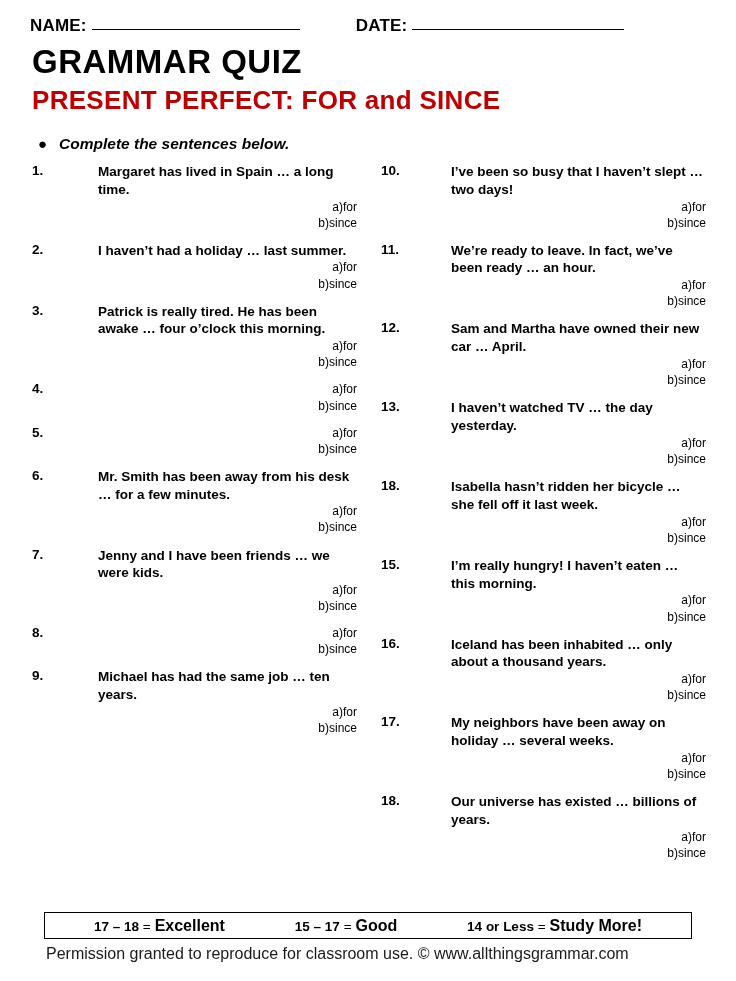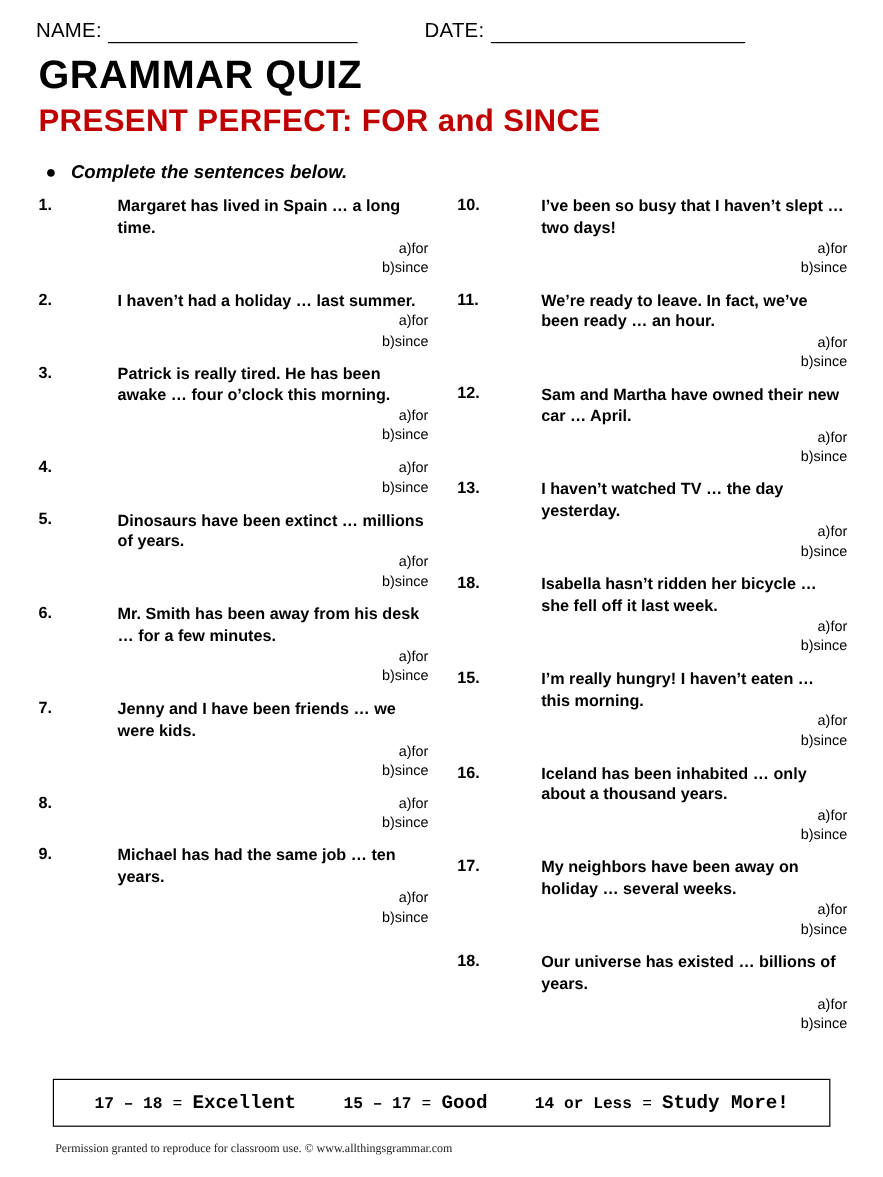--- a/index.html
+++ b/index.html
@@ -19,23 +19,23 @@
     width: 736px;
     height: 981px;
     box-sizing: border-box;
     padding: 10px 30px 0 30px;
     position: relative;
   }
 
   
   .idline {
     display: flex;
-    align-items: flex-end;
+    align-items: flex-start;
     font-size: 17px;
-    font-weight: normal;
+    font-weight: bold;
     letter-spacing: .2px;
     margin-top: 6px;
     margin-bottom: 2px;
   }
   .idline .lbl { white-space: nowrap; }
   .idline .rule {
     border-bottom: 1.6px solid #000;
     height: 13px;
     margin-left: 5px;
   }
@@ -111,43 +111,42 @@
   }
   .opt .ltr { display: inline-block; width: 16px; }
 
   
   .scorebox {
     position: absolute;
     left: 44px;
     right: 44px;
     bottom: 42px;
     border: 1.4px solid #000;
-    height: 40px;
+    height: 27px;
     display: flex;
     align-items: center;
     justify-content: space-around;
     padding: 0 14px;
     box-sizing: border-box;
-    font-family: Liberation Mono, monospace;
   }
   .score-item {
     font-size: 14px;
     font-weight: bold;
     white-space: nowrap;
   }
   .score-item .range { font-weight: bold; font-size: 13.5px; }
   .score-item .eq { font-weight: normal; font-size: 13.5px; }
   .score-item .label { font-size: 16px; font-weight: bold; }
 
   .footer {
     position: absolute;
     left: 46px;
     bottom: 18px;
-    font-family: Liberation Serif, serif;
-    font-size: 10px;
+    font-family: Liberation Sans, sans-serif;
+    font-size: 16px;
     color: #1a1a1a;
   }
 </style>
 </head>
 <body>
 
 <div class="page">
 
   <div class="idline">
     <span class="lbl">NAME:</span>
@@ -195,21 +194,20 @@
       <div class="q">
         <div class="q-num">4.</div>
         <div class="q-body">
           <div class="opt"><span class="ltr">a)</span><span>for</span></div>
           <div class="opt"><span class="ltr">b)</span><span>since</span></div>
         </div>
       </div>
       <div class="q">
         <div class="q-num">5.</div>
         <div class="q-body">
-          <div class="q-text">Dinosaurs have been extinct … millions of years.</div>
           <div class="opt"><span class="ltr">a)</span><span>for</span></div>
           <div class="opt"><span class="ltr">b)</span><span>since</span></div>
         </div>
       </div>
       <div class="q">
         <div class="q-num">6.</div>
         <div class="q-body">
           <div class="q-text">Mr. Smith has been away from his desk … for a few minutes.</div>
           <div class="opt"><span class="ltr">a)</span><span>for</span></div>
           <div class="opt"><span class="ltr">b)</span><span>since</span></div>

